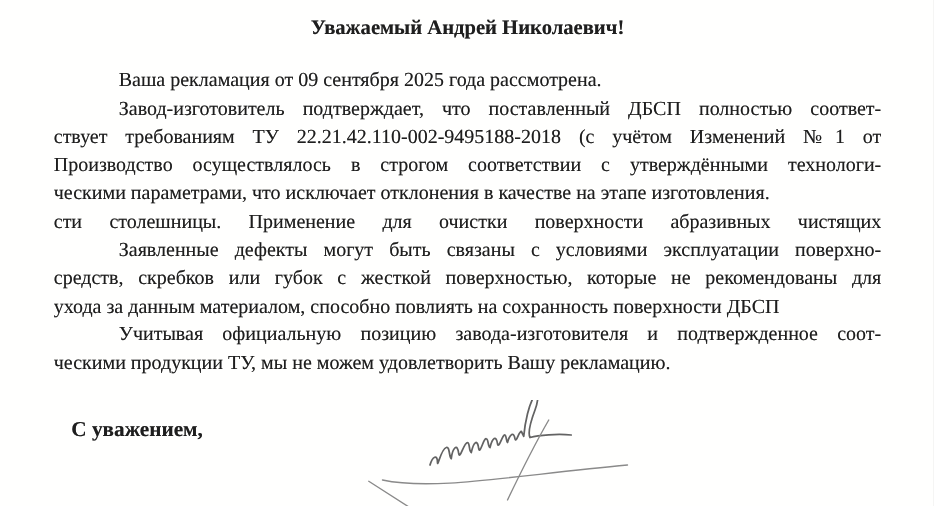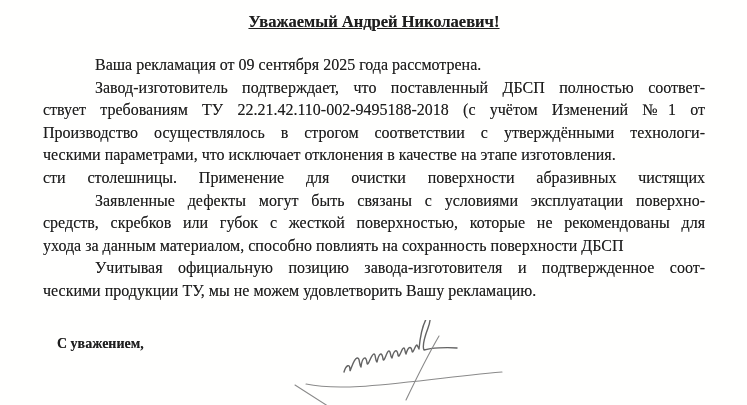--- a/index.html
+++ b/index.html
@@ -13,38 +13,37 @@
     color: #1e1e1e;
     box-sizing: border-box;
     padding: 13px 42px 0 43px;
     text-shadow: 0 0 0.5px rgba(30,30,30,0.55);
   }
   .salutation {
     text-align: center;
     font-weight: bold;
     font-size: 16.5px;
     line-height: 18px;
-    text-decoration: underline;
   }
   .body-text { margin-top: 23px; }
   .line {
     font-size: 16px;
     line-height: 22.6px;
     text-align: justify;
     text-align-last: justify;
     white-space: normal;
   }
   .line.last { text-align-last: left; }
   .line.indent { text-indent: 52px; }
   .closing-left {
     position: absolute;
     left: 57px;
     top: 332px;
     font-weight: bold;
-    font-size: 14px;
+    font-size: 17px;
     line-height: 23.5px;
   }
   .signatory-name {
     position: absolute;
     left: 541px;
     top: 350px;
     font-weight: bold;
     font-size: 16.5px;
   }
   .signature {

